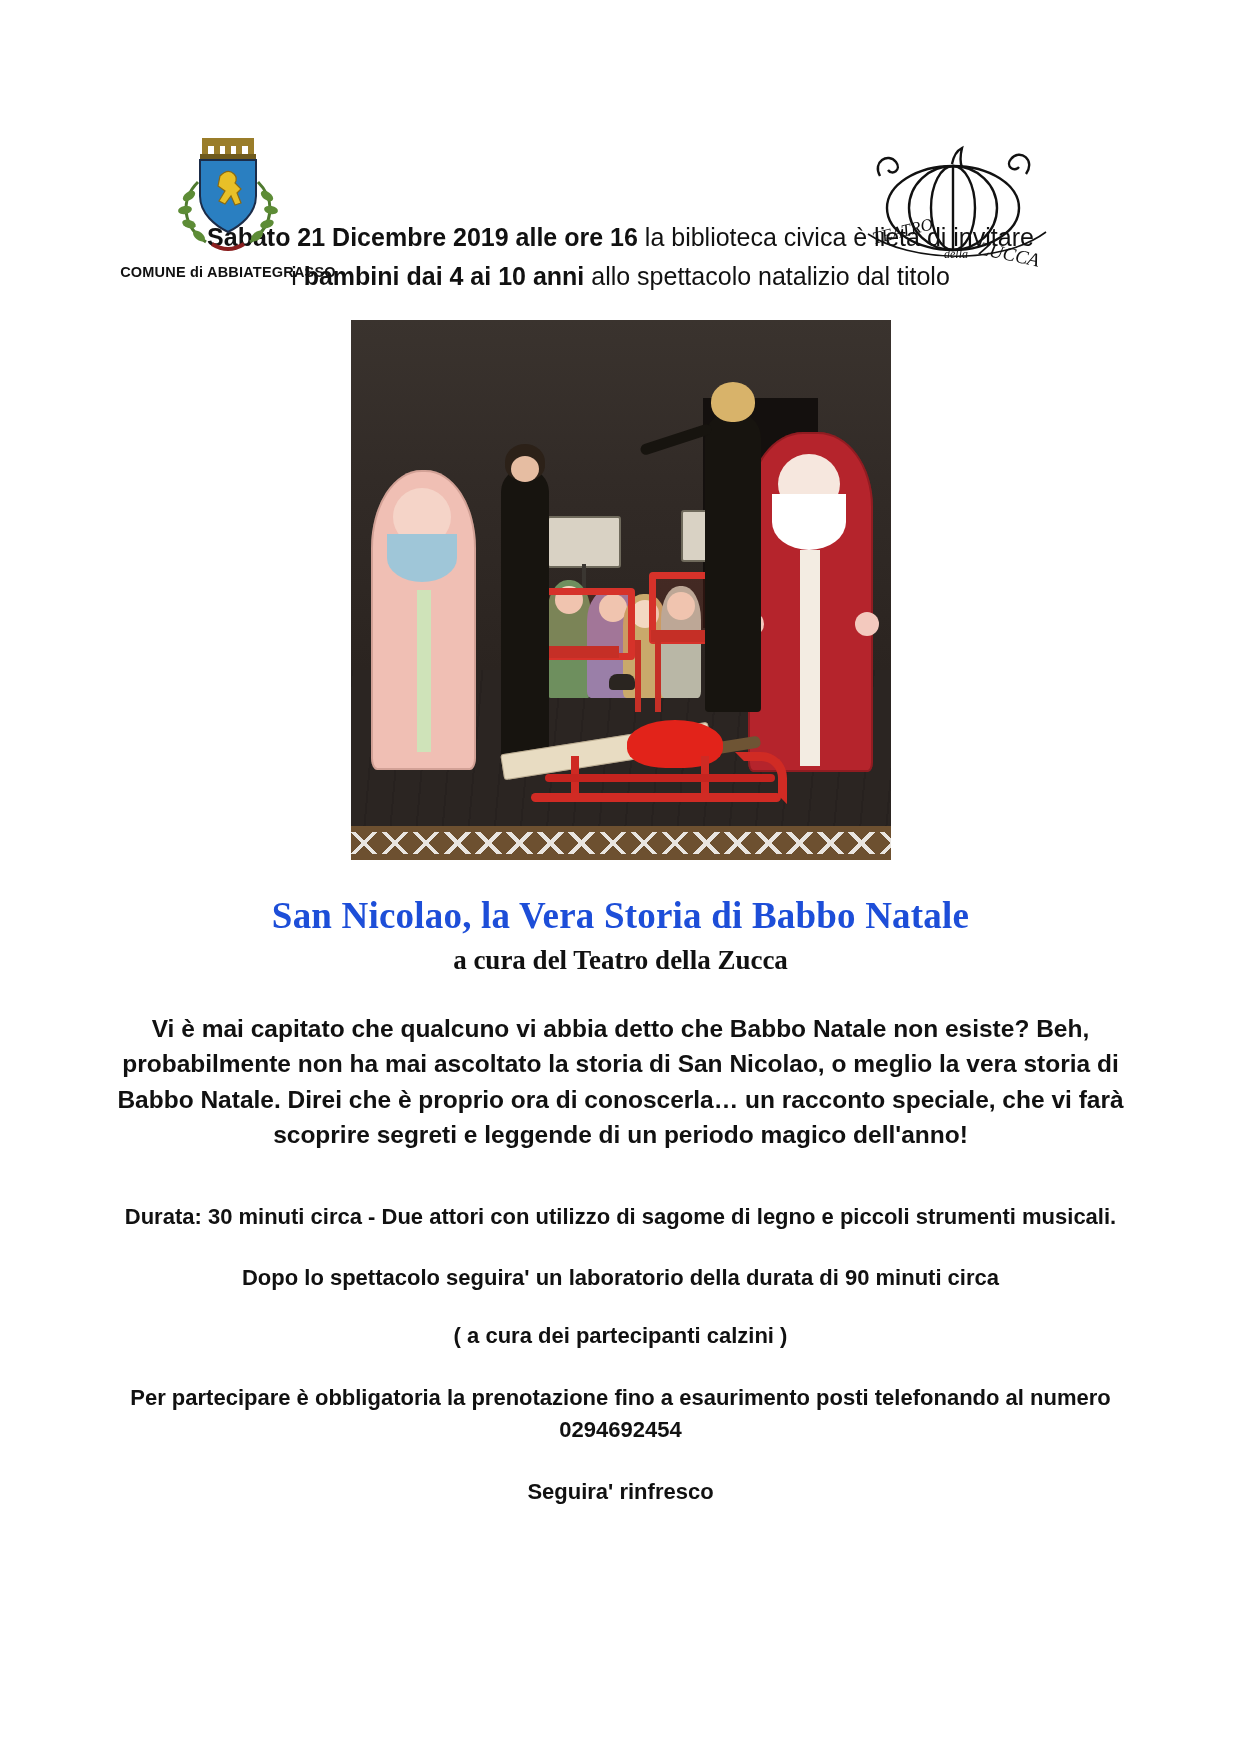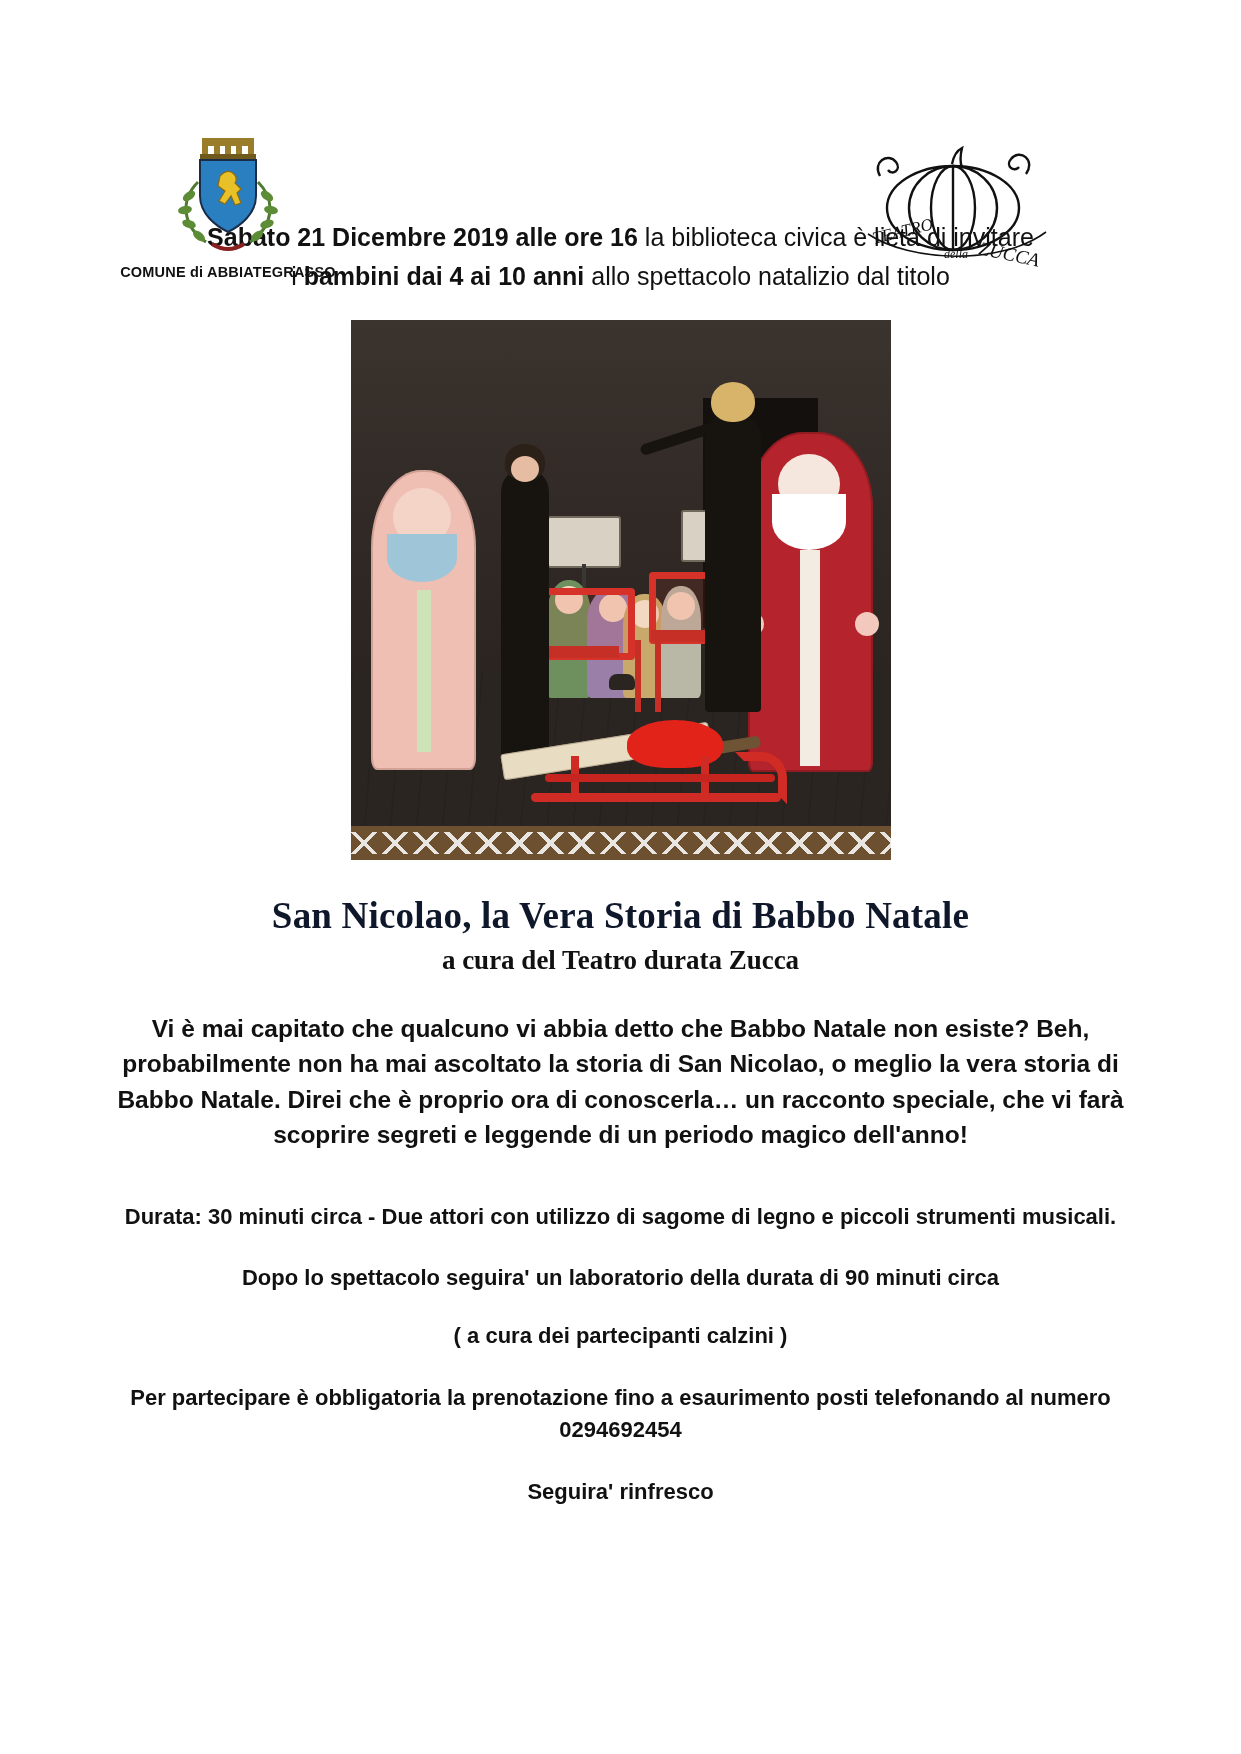--- a/index.html
+++ b/index.html
@@ -262,21 +262,21 @@
     background: #2a2520; border-radius: 8px 8px 4px 4px;
   }
 
   
   .title {
     margin: 34px 60px 0 60px;
     text-align: center;
     font-family: "Liberation Serif", serif;
     font-weight: bold;
     font-size: 37px;
-    color: #0f172a;
+    color: #1d4ed8;
     letter-spacing: .2px;
   }
   .subtitle {
     margin: 8px 60px 0 60px;
     text-align: center;
     font-family: "Liberation Serif", serif;
     font-weight: bold;
     font-size: 27px;
     color: #111;
   }
@@ -446,21 +446,21 @@
         <span class="runner2"></span>
           <span class="runner"></span>
           <span class="curl"></span>
       </div>
 
       <div class="ph-zigzag"></div>
     </div>
   </div>
 
   <div class="title">San Nicolao, la Vera Storia di Babbo Natale</div>
-  <div class="subtitle">a cura del Teatro durata Zucca</div>
+  <div class="subtitle">a cura del Teatro della Zucca</div>
 
   <div class="body-block">
     <p class="para p-desc">Vi è mai capitato che qualcuno vi abbia detto che Babbo Natale non esiste? Beh, probabilmente non ha mai ascoltato la storia di San Nicolao, o meglio la vera storia di Babbo Natale. Direi che è proprio ora di conoscerla… un racconto speciale, che vi farà scoprire segreti e leggende di un periodo magico dell'anno!</p>
     <p class="para p-durata">Durata: 30 minuti circa - Due attori con utilizzo di sagome di legno e piccoli strumenti musicali.</p>
     <p class="para p-lab">Dopo lo spettacolo seguira' un laboratorio della durata di 90 minuti circa</p>
     <p class="para p-calzini">( a cura dei partecipanti calzini )</p>
     <p class="para p-preno">Per partecipare è obbligatoria la prenotazione fino a esaurimento posti telefonando al numero 0294692454</p>
     <p class="para p-rinfresco">Seguira'  rinfresco</p>
   </div>
 

